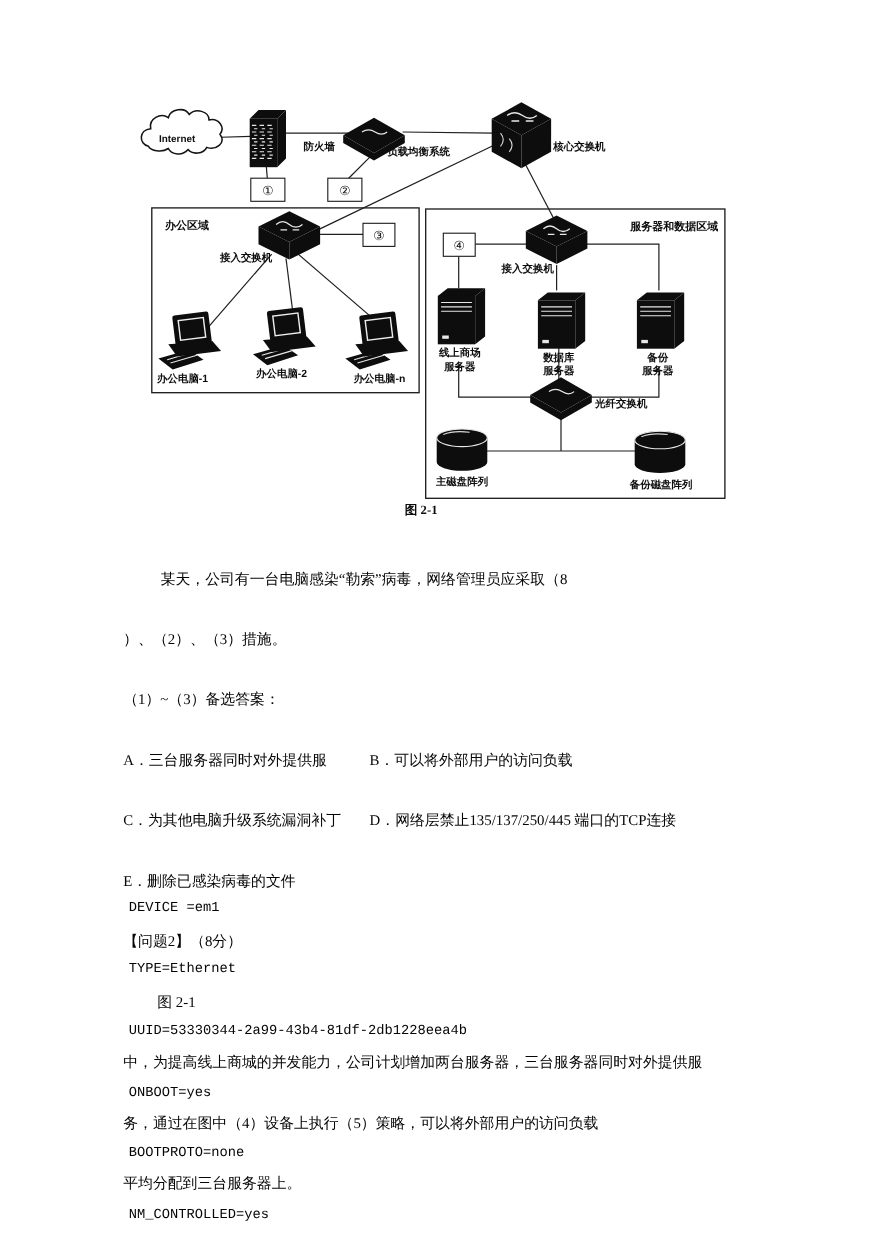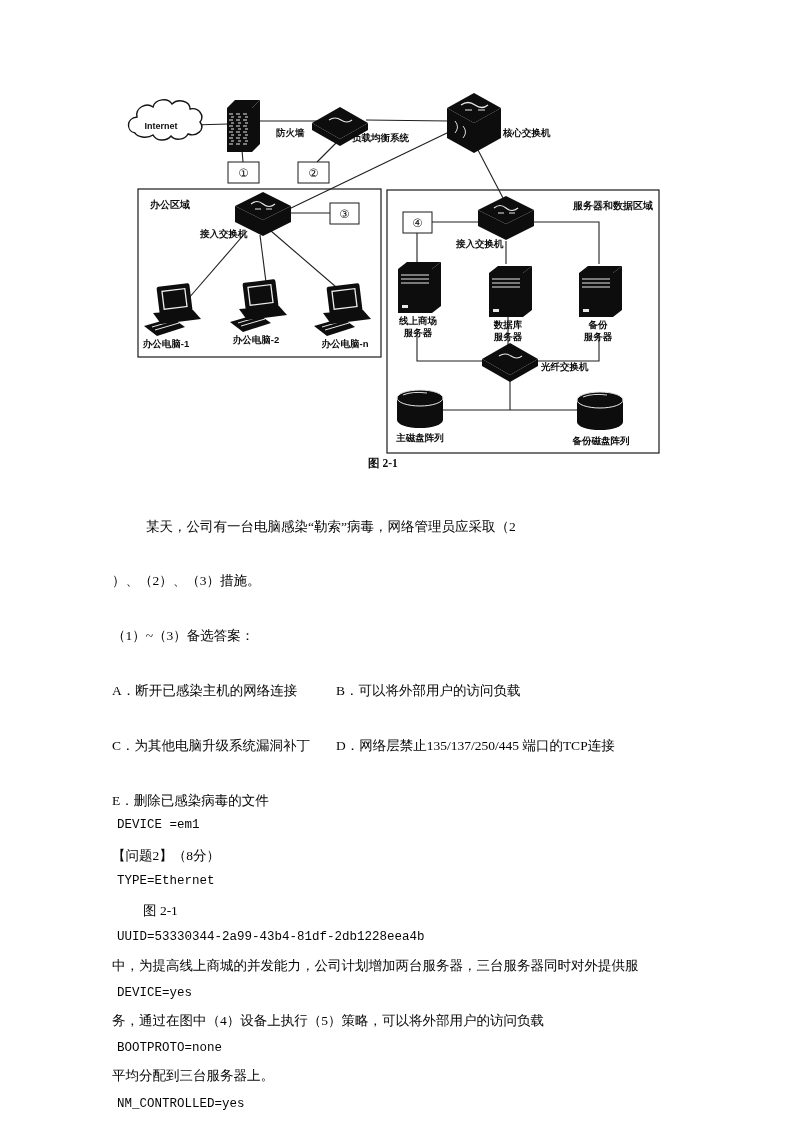--- a/index.html
+++ b/index.html
@@ -194,25 +194,25 @@
     </g>
     <g>
       <use href="#disk-icon" x="577" y="388"></use>
       <text class="nlabel" x="601" y="444" text-anchor="middle">备份磁盘阵列</text>
     </g>
 
     <text class="cap" x="368" y="467">图 2-1</text>
   </svg>
 
   <div class="textblock">
-    <div class="ln ind34">某天，公司有一台电脑感染“勒索”病毒，网络管理员应采取（2</div>
+    <div class="ln ind34">某天，公司有一台电脑感染“勒索”病毒，网络管理员应采取（8</div>
     <div class="ln">）、（2）、（3）措施。</div>
     <div class="ln">（1）~（3）备选答案：</div>
     <div class="ln row">
-      <span class="o" style="left:0">A．断开已感染主机的网络连接</span>
+      <span class="o" style="left:0">A．三台服务器同时对外提供服</span>
       <span class="o" style="left:224px">B．可以将外部用户的访问负载</span>
     </div>
     <div class="ln row">
       <span class="o" style="left:0">C．为其他电脑升级系统漏洞补丁</span>
       <span class="o" style="left:224px">D．网络层禁止135/137/250/445 端口的TCP连接</span>
     </div>
     <div class="ln">E．删除已感染病毒的文件</div>
     <div class="ln">【问题2】（8分）</div>
     <div class="ln ind31">图 2-1</div>
     <div class="ln">中，为提高线上商城的并发能力，公司计划增加两台服务器，三台服务器同时对外提供服</div>
@@ -221,21 +221,21 @@
     
     
     
     
   </div>
 
   <div class="configblock">
     <div class="cfg-ln">DEVICE =em1</div>
     <div class="cfg-ln">TYPE=Ethernet</div>
     <div class="cfg-ln">UUID=53330344-2a99-43b4-81df-2db1228eea4b</div>
-    <div class="cfg-ln">DEVICE=yes</div>
+    <div class="cfg-ln">ONBOOT=yes</div>
     <div class="cfg-ln">BOOTPROTO=none</div>
     <div class="cfg-ln">NM_CONTROLLED=yes</div>
     
     
     
     
     
     
     
   </div>

